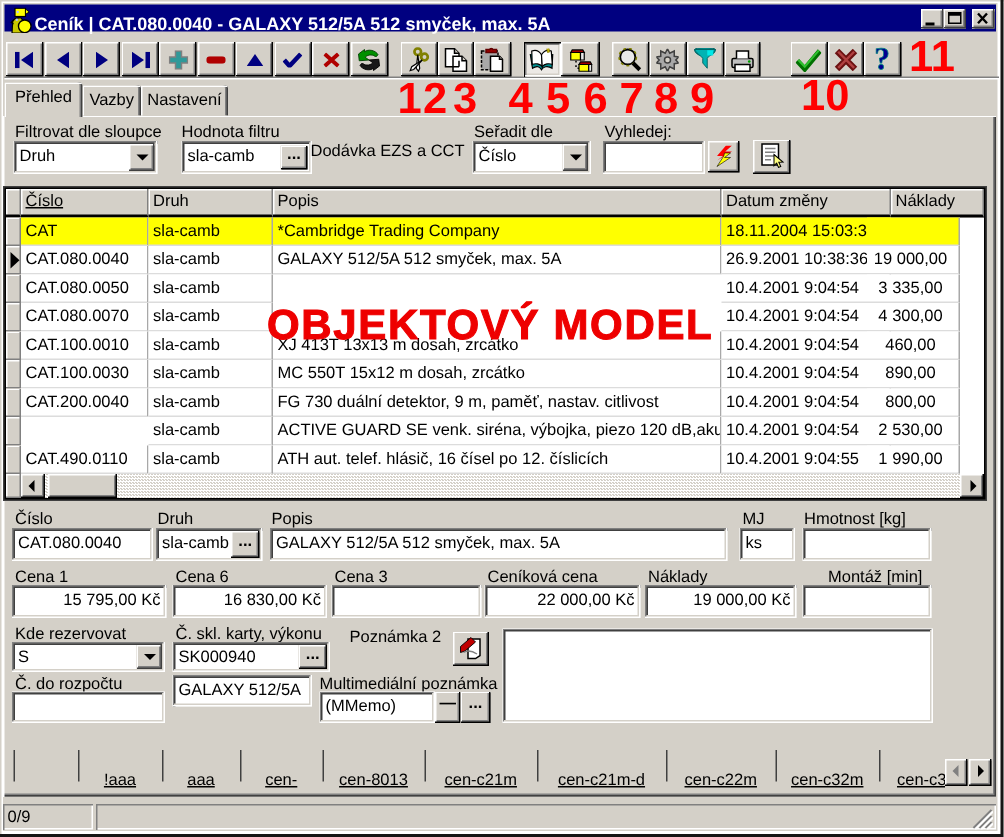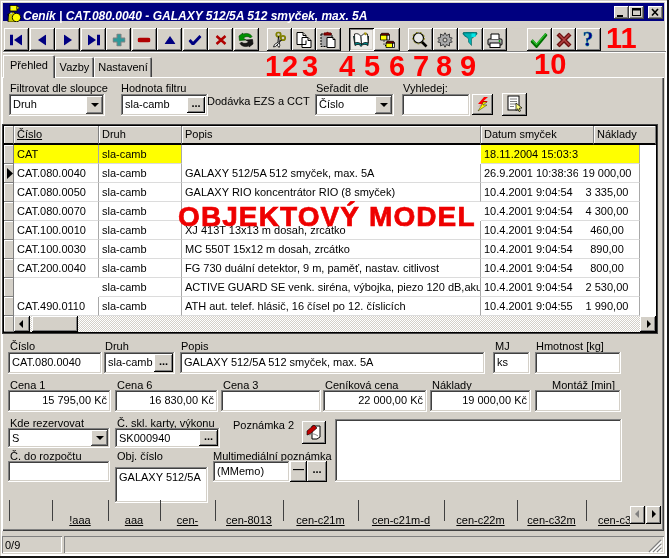--- a/index.html
+++ b/index.html
@@ -5,21 +5,21 @@
 *{box-sizing:border-box;}
 body{width:669px;height:558px;overflow:hidden;font-family:"Liberation Sans",sans-serif;}
 #win{position:relative;width:669px;height:558px;background:#d4d0c8;
  box-shadow:inset -2px -2px 0 #151515, inset 1px 1px 0 #d4d0c8,
   inset 2px 2px 0 #fff, inset -4px -4px 0 #fff;
  font-size:11px;color:#000;}
 .abs{position:absolute;}
 
 #title{position:absolute;left:3px;top:3px;width:661px;height:18px;background:#000080;color:#fff;
  font-weight:bold;font-size:12px;line-height:18px;white-space:nowrap;}
-#title .txt{position:absolute;top:4px;font-style:italic;}
+#title .txt{position:absolute;top:4px;}
 .wbtn{position:absolute;top:3px;width:15px;height:13px;background:#d4d0c8;
  box-shadow:inset -1px -1px 0 #404040, inset 1px 1px 0 #fff, inset -2px -2px 0 #808080, inset 2px 2px 0 #d4d0c8;}
 
 .tb{position:absolute;top:28px;height:23px;background:#d4d0c8;
  box-shadow:inset -1px -1px 0 #000, inset 1px 1px 0 #fff, inset -2px -2px 0 #808080, inset 2px 2px 0 #d4d0c8;}
 .tb svg{position:absolute;left:50%;top:50%;transform:translate(-50%,-50%);}
 .tbp{box-shadow:inset 1px 1px 0 #000, inset -1px -1px 0 #fff, inset 2px 2px 0 #808080, inset -2px -2px 0 #d4d0c8;background:#ece9e5;}
 
 .fld{position:absolute;background:#fff;
  box-shadow:inset -1px -1px 0 #fff, inset 1px 1px 0 #808080, inset -2px -2px 0 #d4d0c8, inset 2px 2px 0 #404040;
@@ -263,47 +263,47 @@
           <rect x="1" y="1" width="11" height="14" fill="#fff" stroke="#000"></rect>
           <path d="M3 4 H10 M3 6.5 H10 M3 9 H10 M3 11.5 H7" stroke="#808080"></path>
           <path d="M9 8 L15 13 L12.2 13.2 L13.5 16 L12 16.6 L10.8 13.8 L9 15.5 Z" fill="#ffff80" stroke="#000" stroke-width="0.7"></path>
         </svg></span>
   </div>
   <div id="grid">
     <div class="gh" style="left:2px;width:10px;box-shadow:inset 1px 1px 0 #fff"></div>
     <div class="gh" style="left:12px;width:85px"><span style="text-decoration:underline">Číslo</span></div>
     <div class="gh" style="left:97px;width:83px">Druh</div>
     <div class="gh" style="left:180px;width:299px">Popis</div>
-    <div class="gh" style="left:479px;width:113px">Datum smyček</div>
+    <div class="gh" style="left:479px;width:113px">Datum změny</div>
     <div class="gh" style="left:592px;width:62px">Náklady</div>
     <div id="rows">
       <div class="grow" style="top:21px">
         <span class="ind"></span>
         <span class="gc gy c1">CAT</span>
           <span class="gc gy c2">sla-camb</span>
+          <span class="gc gy c3">*Cambridge Trading Company</span>
           <span class="gc gy c4">18.11.2004 15:03:35</span>
           <span class="gc gy c5"></span>
       </div>
       <div class="grow" style="top:40px">
         <span class="ind">
             <svg width="10" height="19" style="position:absolute;left:1px">
               <path d="M2 4 L8 9.5 L2 15 Z" fill="#000"></path>
             </svg>
           </span>
         <span class="gc c1">CAT.080.0040</span>
           <span class="gc c2">sla-camb</span>
           <span class="gc c3">GALAXY 512/5A 512 smyček, max. 5A</span>
           <span class="gc c4">26.9.2001 10:38:36</span>
           <span class="gc c5">19 000,00</span>
       </div>
       <div class="grow" style="top:59px">
         <span class="ind"></span>
         <span class="gc c1">CAT.080.0050</span>
           <span class="gc c2">sla-camb</span>
-          <span class="gc c3">GALAXY RIO koncentrátor RIO (8 smyček)</span>
           <span class="gc c4">10.4.2001 9:04:54</span>
           <span class="gc c5">3 335,00</span>
       </div>
       <div class="grow" style="top:78px">
         <span class="ind"></span>
         <span class="gc c1">CAT.080.0070</span>
           <span class="gc c2">sla-camb</span>
           <span class="gc c4">10.4.2001 9:04:54</span>
           <span class="gc c5">4 300,00</span>
       </div>
@@ -396,21 +396,21 @@
     <span class="sbtn" style="left:302px;top:421px;width:24px;height:23px"><svg width="17" height="17" viewBox="0 0 17 17" style="margin-top:2px">
           <path d="M6 3 H14 V14 L11 16 H6 Z" fill="#fff" stroke="#000"></path>
           <path d="M1 8 L8 2 L11 5 L4 11 L1 12 Z" fill="#c00000" stroke="#000" stroke-width="0.6"></path>
           <path d="M3 12 C6 10 9 11 12 13" stroke="#808080" fill="none"></path>
         </svg></span>
     <div class="fld" style="left:335px;top:419px;width:287px;height:63px"></div>
 
     <div class="lbl" style="left:10px;top:450px">Č. do rozpočtu</div>
     <div class="fld" style="left:8px;top:461px;width:102px;height:21px"></div>
     <div class="lbl" style="left:117px;top:450px">Obj. číslo</div>
-    <div class="fld" style="left:115px;top:467px;width:93px;height:36px">GALAXY 512/5A</div>
+    <div class="fld" style="left:115px;top:450px;width:93px;height:21px">GALAXY 512/5A</div>
     <div class="lbl" style="left:213px;top:450px">Multimediální poznámka</div>
     <div class="fld" style="left:213px;top:461px;width:77px;height:21px">(MMemo)</div>
     <span class="sbtn" style="left:290px;top:461px;width:17px;height:21px;font-weight:bold;line-height:17px">—</span>
     <span class="sbtn" style="left:307px;top:461px;width:20px;height:21px;font-weight:bold;line-height:17px">...</span>
   </div>
   <div id="objmodel" class="abs" style="left:178px;top:201px;font-size:28px;font-weight:bold;color:#ee0000;white-space:nowrap;letter-spacing:1.1px;-webkit-text-stroke:0.7px #ee0000">OBJEKTOVÝ MODEL</div>
   <div id="bottabs">
     <div class="vsep" style="left:9px"></div>
     <div class="btab" style="left:52px;width:56px">!aaa</div>
       <div class="vsep" style="left:52px"></div>

